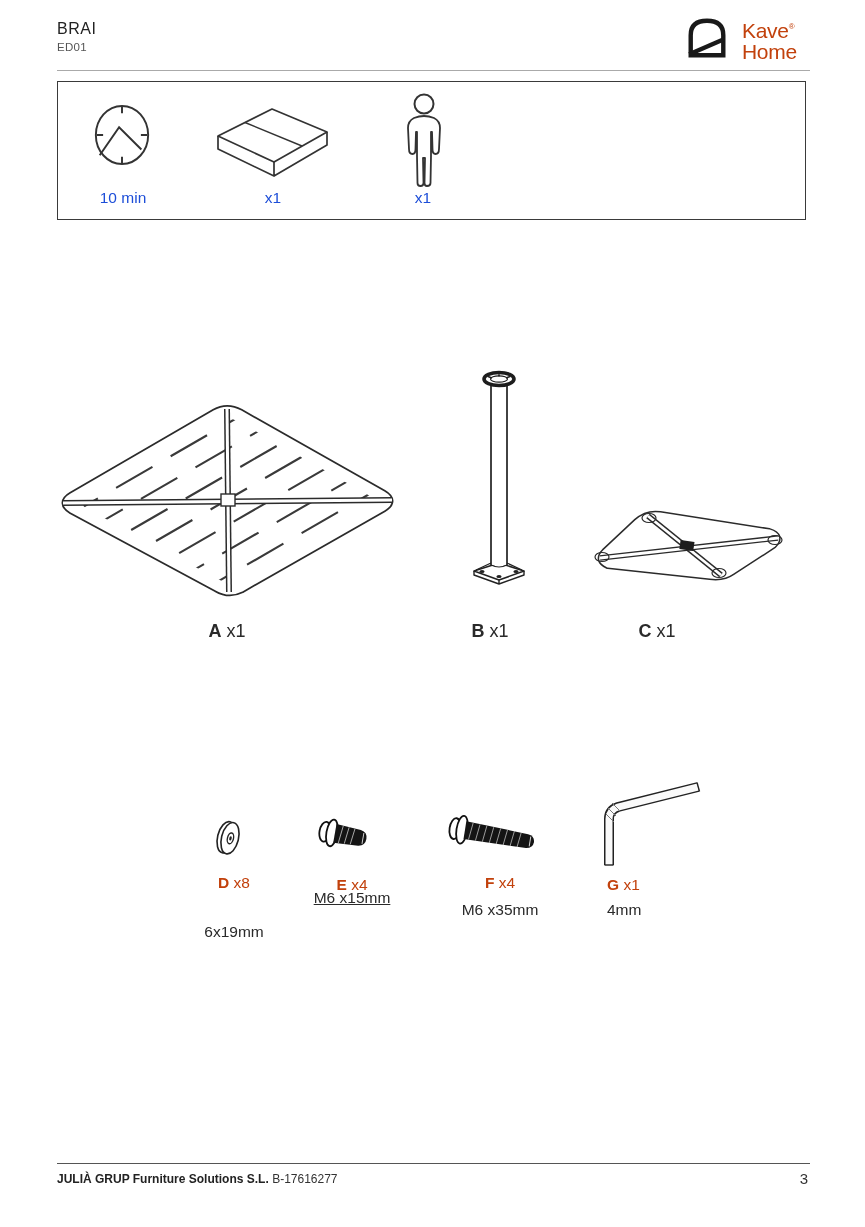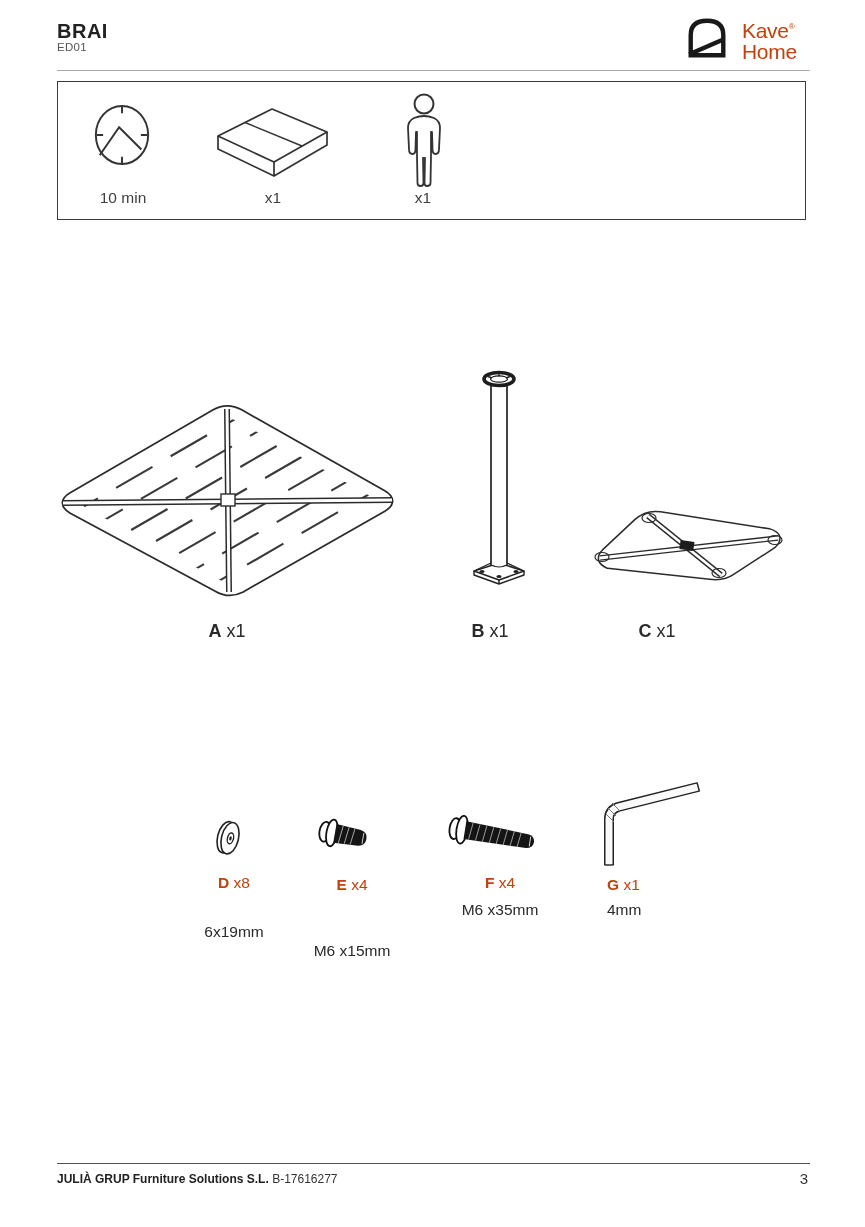--- a/index.html
+++ b/index.html
@@ -2,28 +2,28 @@
 <html><head>
 <meta charset="utf-8">
 <style>
   html,body{margin:0;padding:0;background:#888;}
   .page{
     position:relative;width:865px;height:1227px;margin:0 auto;
     background:#ffffff;overflow:hidden;
     font-family:"Liberation Sans","DejaVu Sans",sans-serif;color:#1a1a1a;
   }
   .abs{position:absolute;}
-  .product-name{font-size:20px;font-weight:bold;letter-spacing:.5px;color:#222;}
+  .product-name{font-size:16px;font-weight:normal;letter-spacing:.5px;color:#222;}
   .product-code{font-size:11.5px;color:#555;letter-spacing:.3px;}
   .brand-text{font-size:21px;font-weight:normal;line-height:21px;letter-spacing:-.3px;color:#c2410c;}
   .brand-text sup{font-size:8px;vertical-align:9px;}
   .rule{border-top:1px solid #aaa;height:0;}
   .rule-dark{border-top:1.4px solid #555;height:0;}
   .info-box{border:1.6px solid #3a3a3a;background:#fff;}
-  .qty-label{font-size:15.5px;color:#404040;text-align:center;}
+  .qty-label{font-size:15.5px;color:#1d4ed8;text-align:center;}
   .part-label{font-size:18px;color:#2a2a2a;text-align:center;}
   .part-label b,.hw-label b{font-weight:bold;}
   .hw-label{font-size:15.5px;color:#c2410c;text-align:center;}
   .hw-size{font-size:15.5px;color:#2a2a2a;text-align:center;}
   .left{text-align:left;}
   .footer-line{font-size:12px;color:#333;white-space:nowrap;}
   .footer-line b{font-weight:bold;color:#222;}
   .page-num{font-size:15px;color:#333;text-align:right;}
   svg{display:block;}
 </style>
@@ -175,21 +175,21 @@
   </svg>
 
   <div class="abs hw-label" style="left:194px;top:874px;width:80px;">
     <b>D</b> <span>x8</span>
   </div>
   <div class="abs hw-size" style="left:184px;top:899px;width:100px;margin-top:24px;">6x19mm</div>
 
   <div class="abs hw-label" style="left:312px;top:876px;width:80px;">
     <b>E</b> <span>x4</span>
   </div>
-  <div class="abs hw-size" style="left:302px;top:942px;width:100px;">M6 x15mm</div>
+  <div class="abs hw-size" style="left:302px;top:889px;width:100px;text-decoration:underline;">M6 x15mm</div>
 
   <div class="abs hw-label" style="left:460px;top:874px;width:80px;">
     <b>F</b> <span>x4</span>
   </div>
   <div class="abs hw-size" style="left:450px;top:901px;width:100px;">M6 x35mm</div>
 
   <div class="abs hw-label left" style="left:607px;top:876px;width:80px;">
     <b>G</b> <span>x1</span>
   </div>
   <div class="abs hw-size left" style="left:607px;top:901px;width:100px;">4mm</div>

